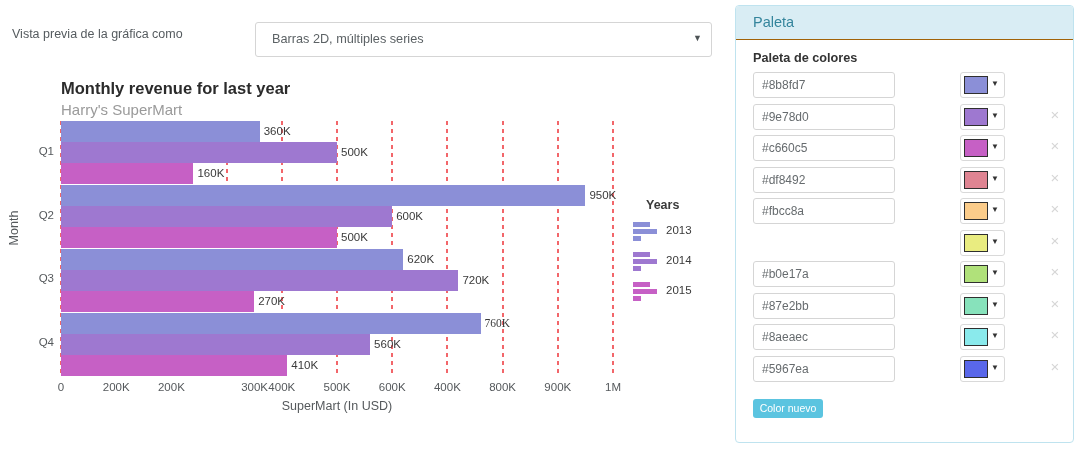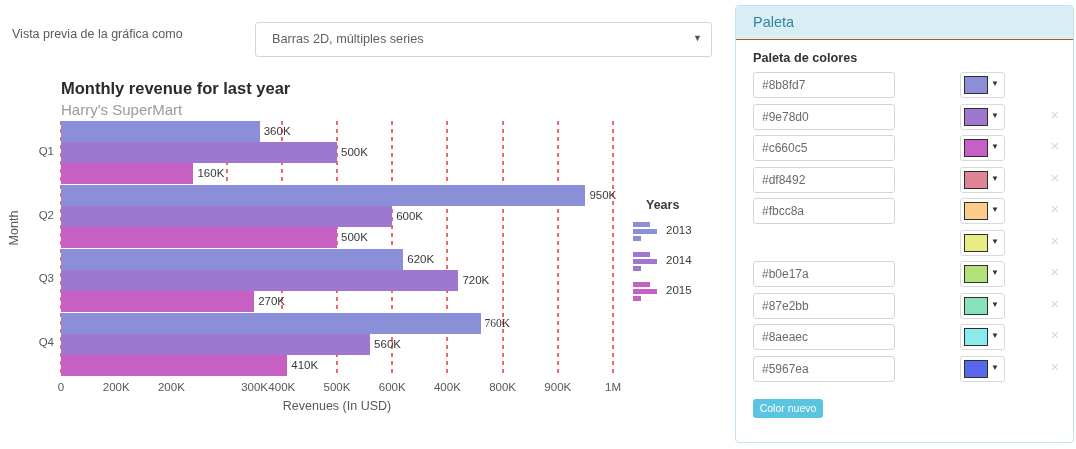--- a/index.html
+++ b/index.html
@@ -344,21 +344,21 @@
           <div class="bar" style="top: 191.625px; width: 419.52px; background: rgb(139, 143, 215);"></div>
           <div class="bar-label" style="top: 191.625px; left: 419.52px; font-family: Liberation Serif, serif;">760K</div>
           <div class="bar" style="top: 212.625px; width: 309.12px; background: rgb(158, 120, 208);"></div>
           <div class="bar-label" style="top: 212.625px; left: 309.12px;">560K</div>
           <div class="bar" style="top: 233.625px; width: 226.32px; background: rgb(198, 96, 197);"></div>
           <div class="bar-label" style="top: 233.625px; left: 226.32px;">410K</div>
         </div>
       </div>
 
     <div id="yaxis-title">Month</div>
-    <div id="xaxis-title">Revenues (In USD)</div>
+    <div id="xaxis-title">SuperMart (In USD)</div>
 
     <div id="legend">
       <div id="legend-title">Years</div>
     <div class="legend-item">
           <div class="legend-glyph">
             <i style="background: rgb(139, 143, 215);"></i>
             <i style="background: rgb(139, 143, 215);"></i>
             <i style="background: rgb(139, 143, 215);"></i>
           </div>
           <div class="legend-text">2013</div>

